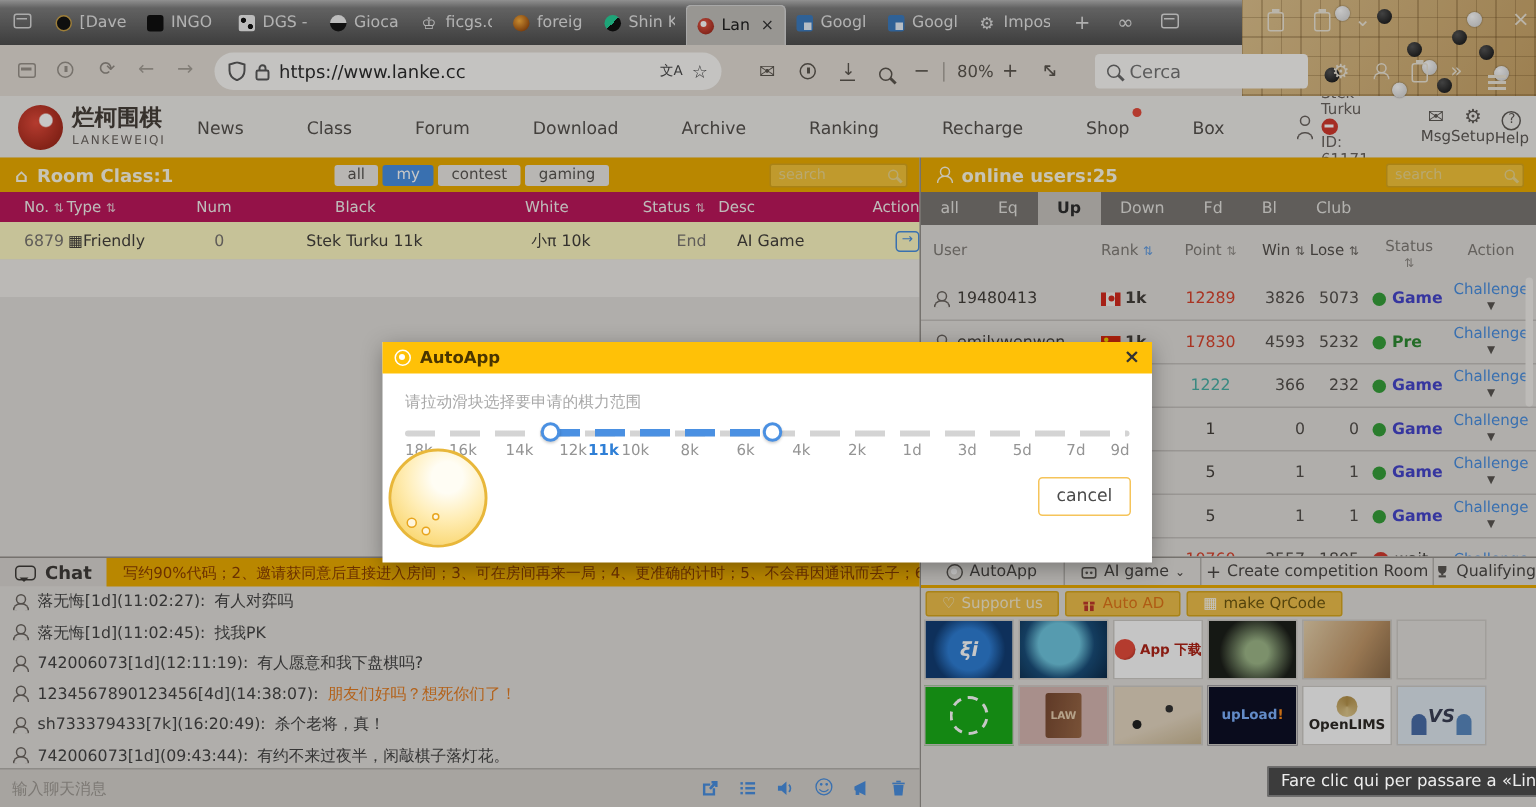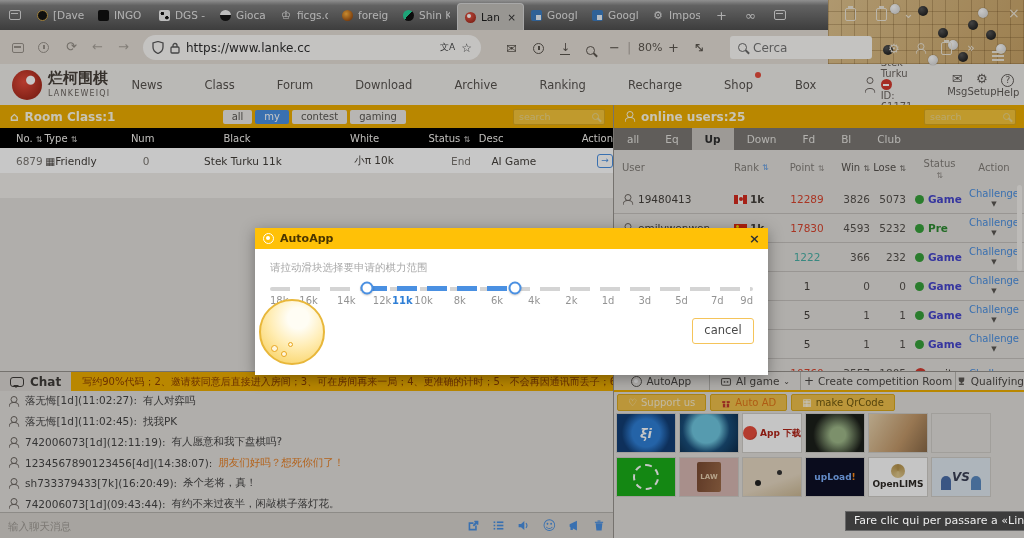--- a/index.html
+++ b/index.html
@@ -99,22 +99,22 @@
   .gold-search input { border:none; outline:none; background:none; width:70px; font-size:9.5px; color:#8a6d1d;
                        font-family:"DejaVu Sans",sans-serif; }
   .gold-search input::placeholder { color:#edd88f; }
   .gold-search .css-search { color:#edd88f; width:7px; height:7px; margin-left:auto; }
   .rl-tabs { display:flex; gap:3px; margin-left:auto; }
   .rl-tab { background:#eceae6; color:#5a5753; font-weight:normal; font-size:10px; padding:1.5px 9px; border-radius:2px; }
   .rl-tab.active { background:#4a90e2; color:#fff; }
 
   
   #room-table { position:absolute; left:0; top:64px; width:613px; }
-  .r-head { display:flex; align-items:center; height:20px; background:#000000; color:#f4f2ef; font-size:10px; }
-  .r-row { display:flex; align-items:center; height:25px; background:#ffffff; color:#44403c; font-size:10.5px; }
+  .r-head { display:flex; align-items:center; height:20px; background:#be185d; color:#f4f2ef; font-size:10px; }
+  .r-row { display:flex; align-items:center; height:25px; background:#fef9c3; color:#44403c; font-size:10.5px; }
   .r-row2 { height:25px; background:#f0eeea; }
   .c-no{width:46px;padding-left:16px;} .c-type{width:80px;} .c-num{width:46px;text-align:center;}
   .c-black{width:152px;text-align:center;} .c-white{width:116px;text-align:center;}
   .c-status{width:62px;text-align:center;} .c-desc{width:108px;} .c-action{flex:1;text-align:center;}
   .sortg { font-size:8px; opacity:.85; }
   .enter-icon { display:inline-block; width:16px; height:14px; border:1.5px solid #4a90e2; border-radius:3px;
                 color:#4a90e2; font-size:9px; line-height:11px; text-align:center; }
 
   
   #rdivider { position:absolute; left:613px; top:41px; width:1px; height:433px; background:#97938e; }

